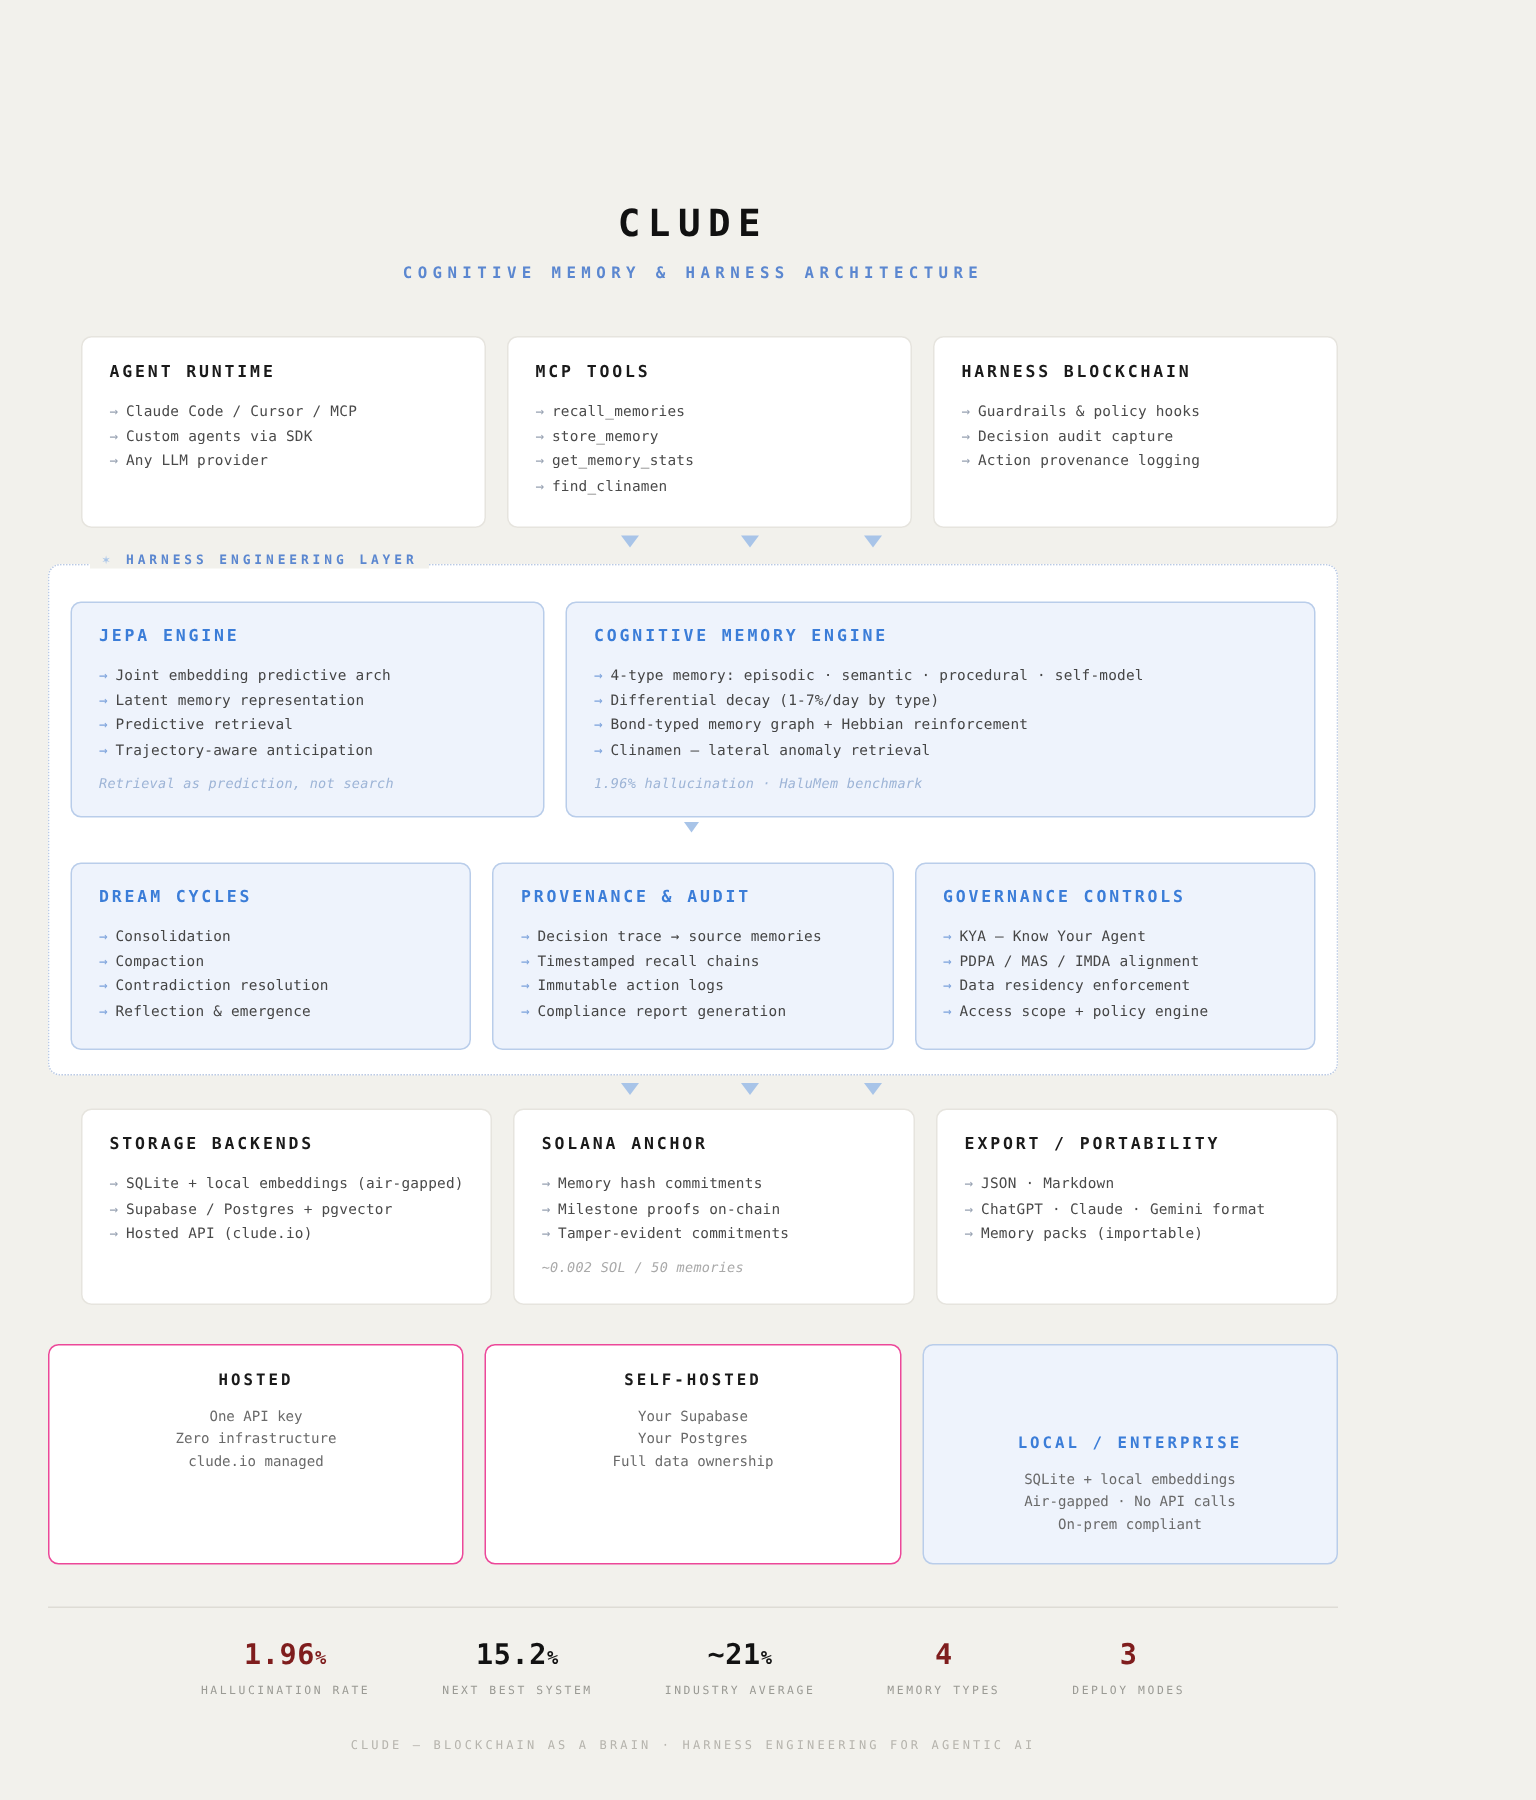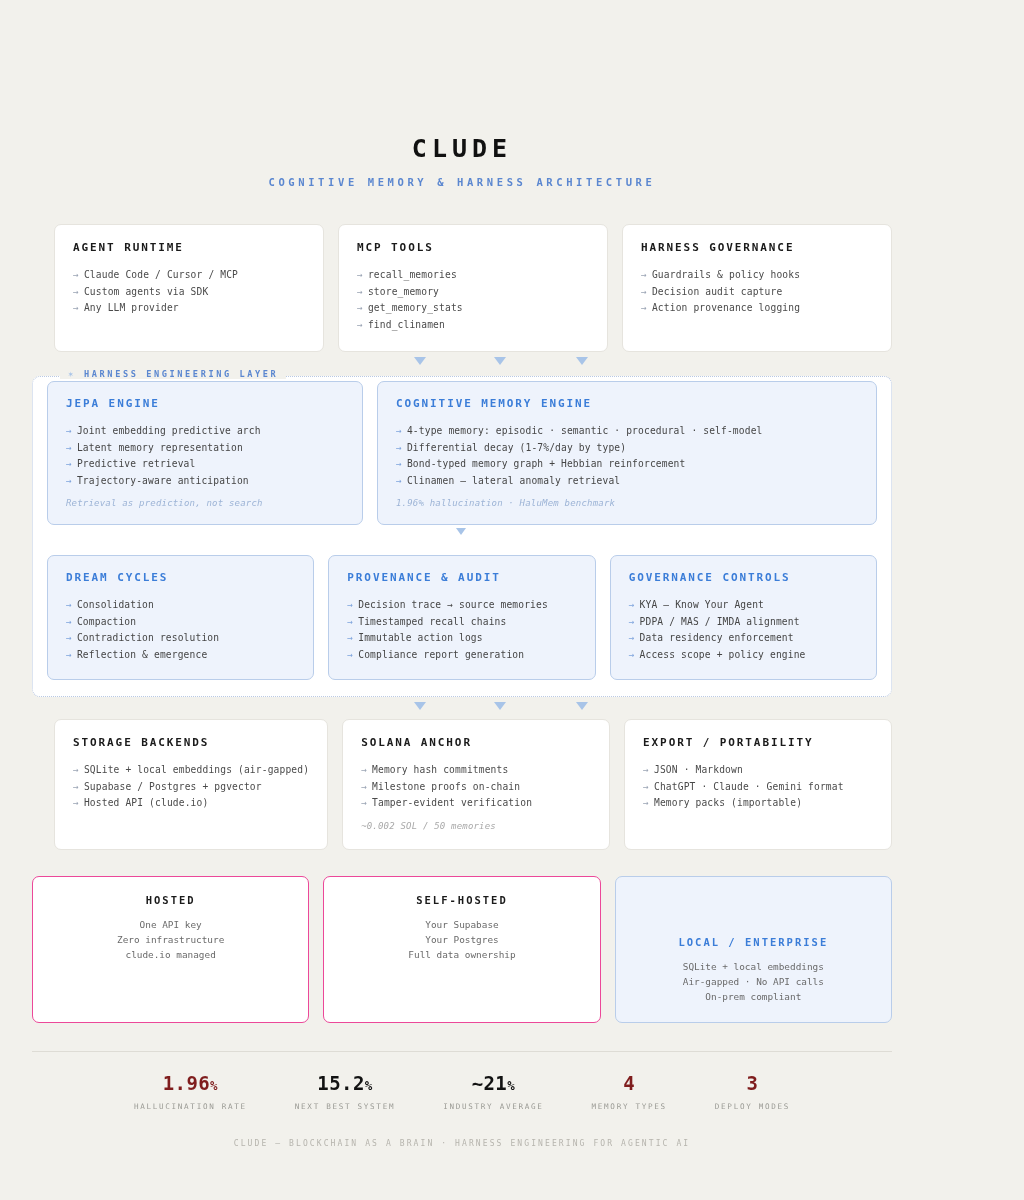--- a/index.html
+++ b/index.html
@@ -105,21 +105,21 @@
   .tri.c2 { left: 462px; }
   .tri.c3 { left: 544px; }
 
   
   .harness-wrap { position: relative; margin-top: 2px; }
 
   .harness-box {
     border: 1.5px dotted #b9c9e4;
     border-radius: 8px;
     background: #ffffff;
-    padding: 4px 14px 16px 14px;
+    padding: 24px 14px 16px 14px;
   }
 
   .harness-label {
     position: absolute;
     top: -7px;
     left: 28px;
     background: #f2f1ec;
     padding: 0 8px;
     font-size: 8.6px;
     font-weight: 700;
@@ -260,21 +260,21 @@
       <div class="card-title">MCP TOOLS</div>
       <ul class="card-list">
         <li><span class="arrow-glyph">→</span><span>recall_memories</span></li>
         <li><span class="arrow-glyph">→</span><span>store_memory</span></li>
         <li><span class="arrow-glyph">→</span><span>get_memory_stats</span></li>
         <li><span class="arrow-glyph">→</span><span>find_clinamen</span></li>
       </ul>
     </div>
 
     <div class="card">
-      <div class="card-title">HARNESS GOVERNANCE</div>
+      <div class="card-title">HARNESS BLOCKCHAIN</div>
       <ul class="card-list">
         <li><span class="arrow-glyph">→</span><span>Guardrails &amp; policy hooks</span></li>
         <li><span class="arrow-glyph">→</span><span>Decision audit capture</span></li>
         <li><span class="arrow-glyph">→</span><span>Action provenance logging</span></li>
       </ul>
     </div>
   </div>
 
   <div class="connectors">
     <div class="tri c1"></div>
@@ -367,21 +367,21 @@
         <li><span class="arrow-glyph">→</span><span>Supabase / Postgres + pgvector</span></li>
         <li><span class="arrow-glyph">→</span><span>Hosted API (clude.io)</span></li>
       </ul>
     </div>
 
     <div class="card">
       <div class="card-title">SOLANA ANCHOR</div>
       <ul class="card-list">
         <li><span class="arrow-glyph">→</span><span>Memory hash commitments</span></li>
         <li><span class="arrow-glyph">→</span><span>Milestone proofs on-chain</span></li>
-        <li><span class="arrow-glyph">→</span><span>Tamper-evident verification</span></li>
+        <li><span class="arrow-glyph">→</span><span>Tamper-evident commitments</span></li>
       </ul>
       <div class="note">~0.002 SOL / 50 memories</div>
     </div>
 
     <div class="card">
       <div class="card-title">EXPORT / PORTABILITY</div>
       <ul class="card-list">
         <li><span class="arrow-glyph">→</span><span>JSON · Markdown</span></li>
         <li><span class="arrow-glyph">→</span><span>ChatGPT · Claude · Gemini format</span></li>
         <li><span class="arrow-glyph">→</span><span>Memory packs (importable)</span></li>

